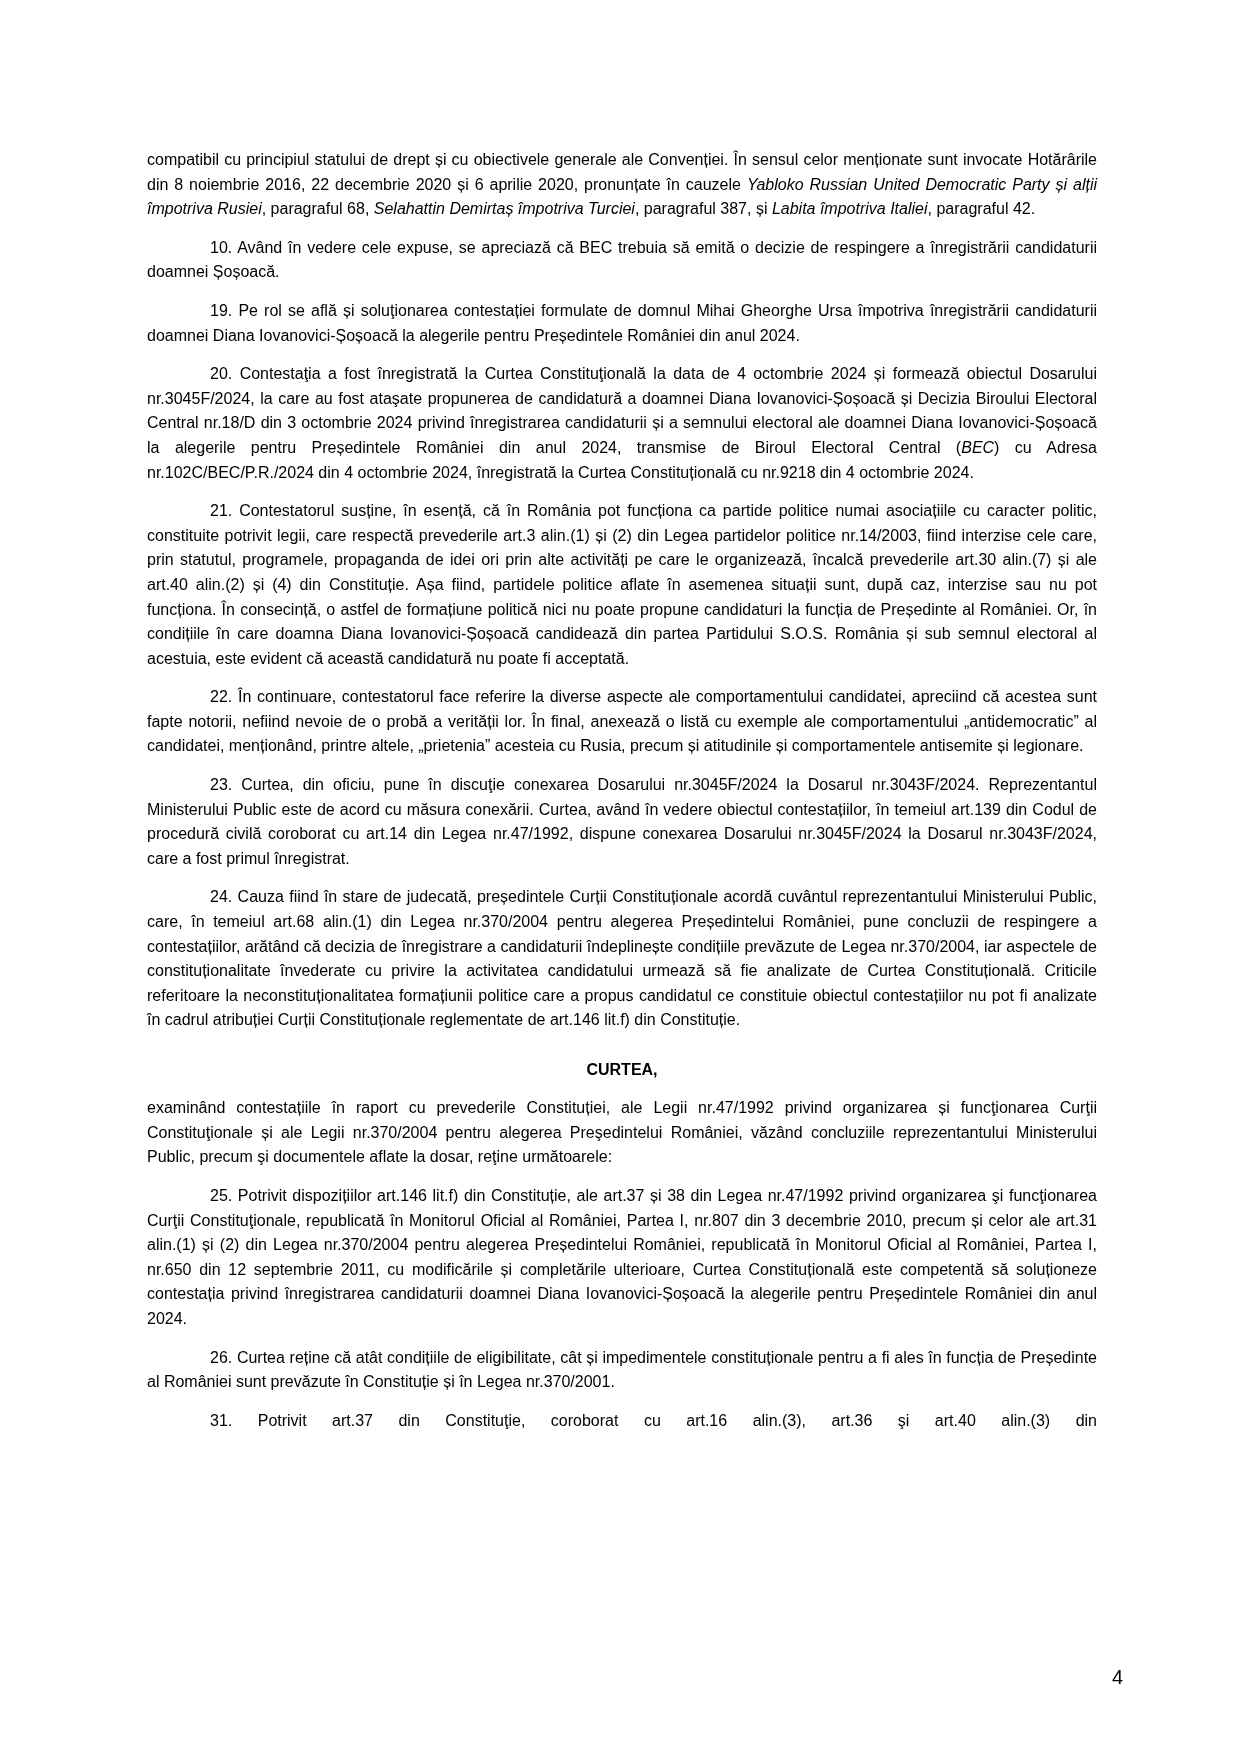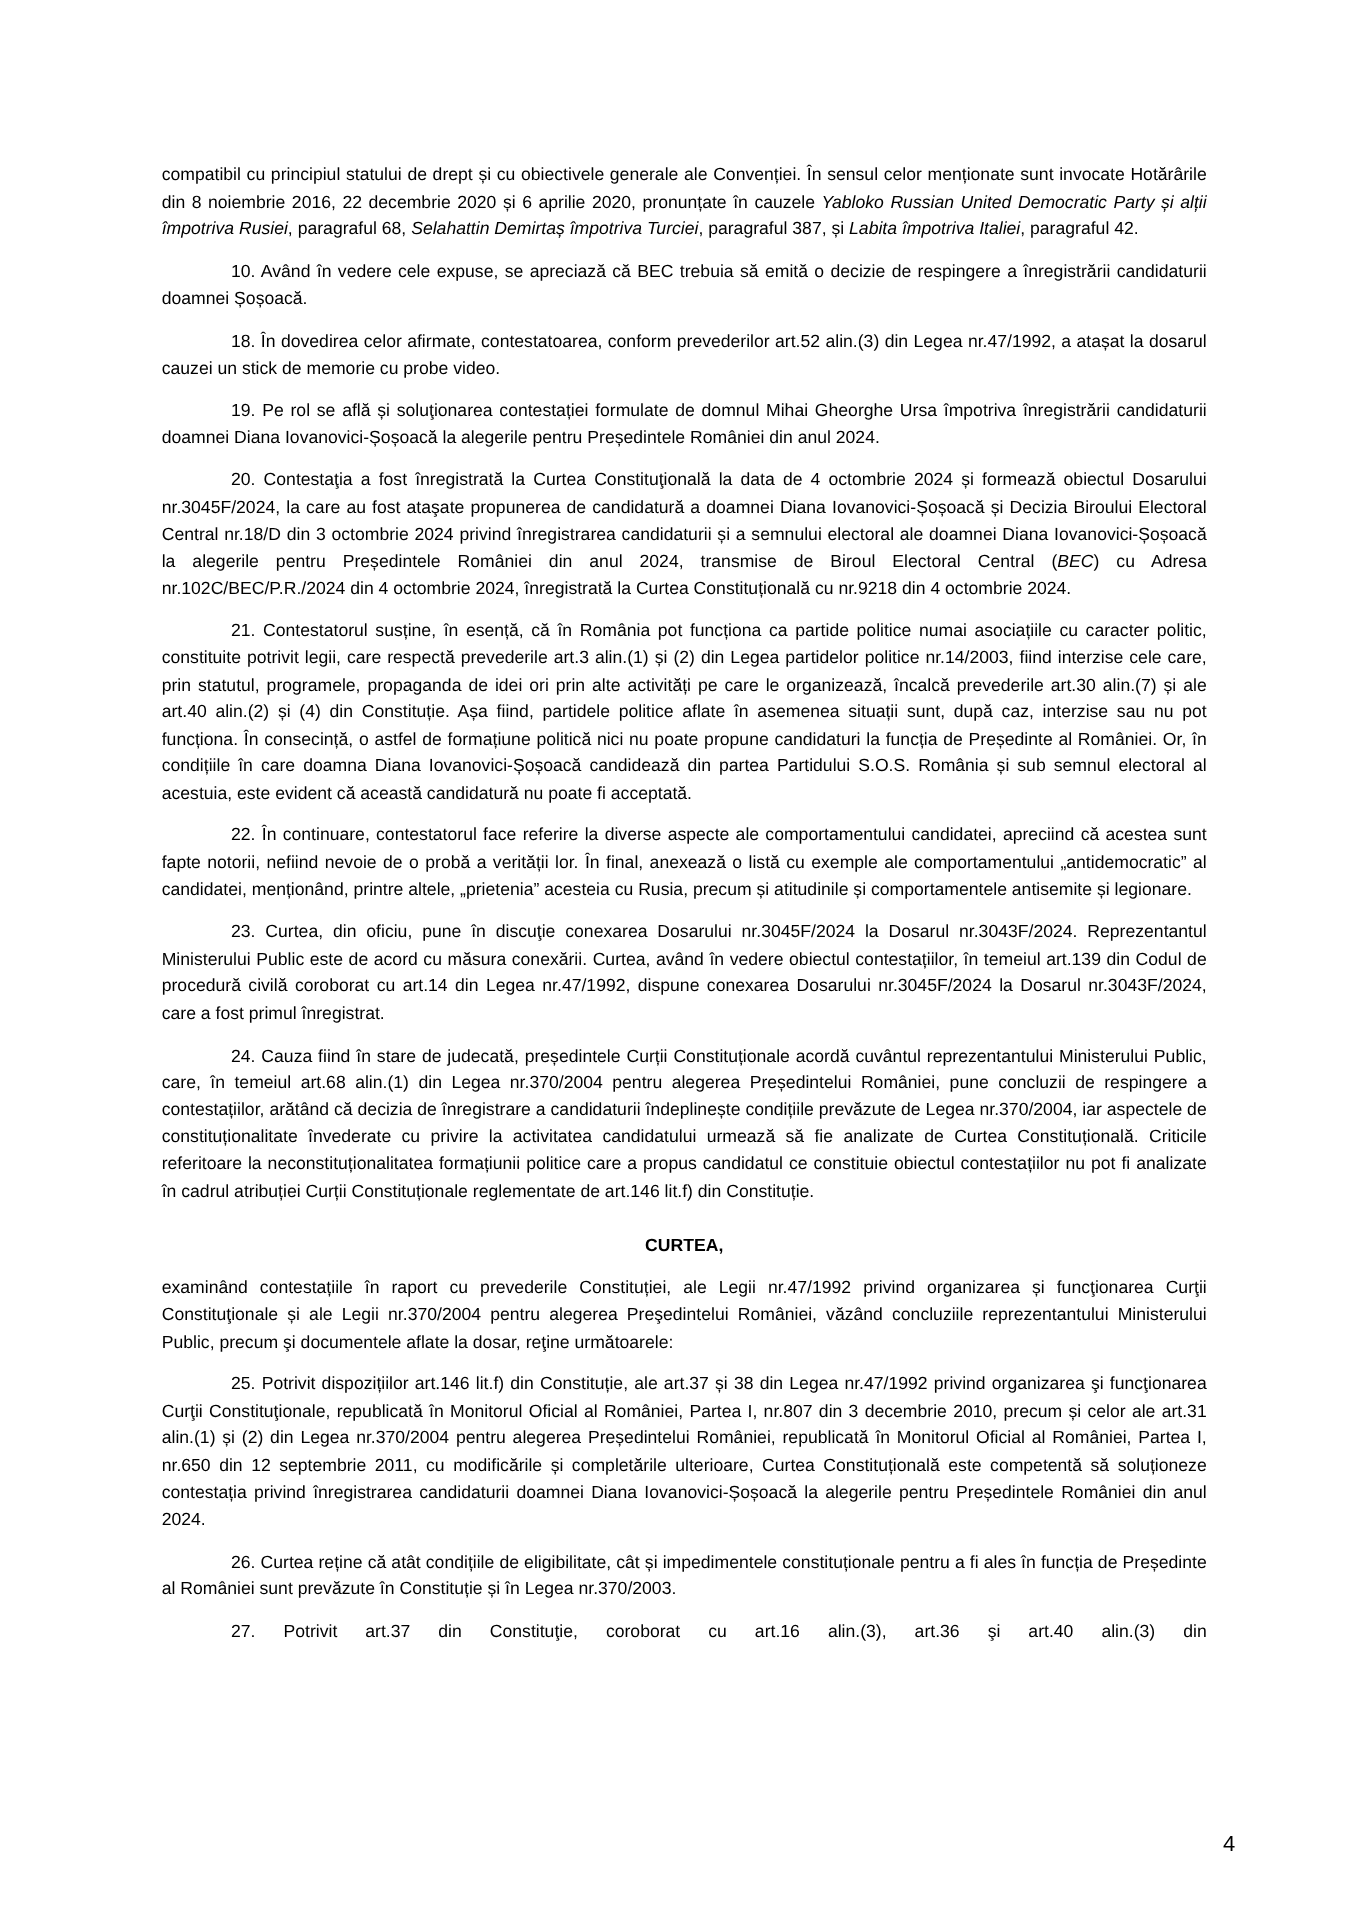--- a/index.html
+++ b/index.html
@@ -42,27 +42,26 @@
     line-height: 24.6px;
   }
 </style>
 </head>
 <body>
 
 <div class="page">
   <div class="content">
       <p class=""><span>compatibil cu principiul statului de drept și cu obiectivele generale ale Convenției. În sensul celor menționate sunt invocate Hotărârile din 8 noiembrie 2016, 22 decembrie 2020 și 6 aprilie 2020, pronunțate în cauzele </span><i>Yabloko Russian United Democratic Party și alții împotriva Rusiei</i><span>, paragraful 68, </span><i>Selahattin Demirtaș împotriva Turciei</i><span>, paragraful 387, și </span><i>Labita împotriva Italiei</i><span>, paragraful 42.</span></p>
       <p class="indent"><span>10. Având în vedere cele expuse, se apreciază că BEC trebuia să emită o decizie de respingere a înregistrării candidaturii doamnei Șoșoacă.</span></p>
-      <p class="indent"><span>18. În dovedirea celor afirmate, contestatoarea, conform prevederilor art.52 alin.(3) din Legea nr.47/1992, a atașat la dosarul cauzei un stick de memorie cu probe video.</span></p>
       <p class="indent"><span>19. Pe rol se află și soluţionarea contestației formulate de domnul Mihai Gheorghe Ursa împotriva înregistrării candidaturii doamnei Diana Iovanovici-Șoșoacă la alegerile pentru Președintele României din anul 2024.</span></p>
       <p class="indent"><span>20. Contestaţia a fost înregistrată la Curtea Constituţională la data de 4 octombrie 2024 și formează obiectul Dosarului nr.3045F/2024, la care au fost ataşate propunerea de candidatură a doamnei Diana Iovanovici-Șoșoacă și Decizia Biroului Electoral Central nr.18/D din 3 octombrie 2024 privind înregistrarea candidaturii și a semnului electoral ale doamnei Diana Iovanovici-Șoșoacă la alegerile pentru Președintele României din anul 2024, transmise de Biroul Electoral Central (</span><i>BEC</i><span>) cu Adresa nr.102C/BEC/P.R./2024 din 4 octombrie 2024, înregistrată la Curtea Constituțională cu nr.9218 din 4 octombrie 2024.</span></p>
       <p class="indent"><span>21. Contestatorul susține, în esență, că în România pot funcționa ca partide politice numai asociațiile cu caracter politic, constituite potrivit legii, care respectă prevederile art.3 alin.(1) și (2) din Legea partidelor politice nr.14/2003, fiind interzise cele care, prin statutul, programele, propaganda de idei ori prin alte activități pe care le organizează, încalcă prevederile art.30 alin.(7) și ale art.40 alin.(2) și (4) din Constituție. Așa fiind, partidele politice aflate în asemenea situații sunt, după caz, interzise sau nu pot funcționa. În consecință, o astfel de formațiune politică nici nu poate propune candidaturi la funcția de Președinte al României. Or, în condițiile în care doamna Diana Iovanovici-Șoșoacă candidează din partea Partidului S.O.S. România și sub semnul electoral al acestuia, este evident că această candidatură nu poate fi acceptată.</span></p>
       <p class="indent"><span>22. În continuare, contestatorul face referire la diverse aspecte ale comportamentului candidatei, apreciind că acestea sunt fapte notorii, nefiind nevoie de o probă a verității lor. În final, anexează o listă cu exemple ale comportamentului „antidemocratic” al candidatei, menționând, printre altele, „prietenia” acesteia cu Rusia, precum și atitudinile și comportamentele antisemite și legionare.</span></p>
       <p class="indent"><span>23. Curtea, din oficiu, pune în discuţie conexarea Dosarului nr.3045F/2024 la Dosarul nr.3043F/2024. Reprezentantul Ministerului Public este de acord cu măsura conexării. Curtea, având în vedere obiectul contestațiilor, în temeiul art.139 din Codul de procedură civilă coroborat cu art.14 din Legea nr.47/1992, dispune conexarea Dosarului nr.3045F/2024 la Dosarul nr.3043F/2024, care a fost primul înregistrat.</span></p>
       <p class="indent"><span>24. Cauza fiind în stare de judecată, președintele Curții Constituționale acordă cuvântul reprezentantului Ministerului Public, care, în temeiul art.68 alin.(1) din Legea nr.370/2004 pentru alegerea Președintelui României, pune concluzii de respingere a contestațiilor, arătând că decizia de înregistrare a candidaturii îndeplinește condițiile prevăzute de Legea nr.370/2004, iar aspectele de constituționalitate învederate cu privire la activitatea candidatului urmează să fie analizate de Curtea Constituțională. Criticile referitoare la neconstituționalitatea formațiunii politice care a propus candidatul ce constituie obiectul contestațiilor nu pot fi analizate în cadrul atribuției Curții Constituționale reglementate de art.146 lit.f) din Constituție.</span></p>
       <p class="center gap-before"><span>CURTEA,</span></p>
       <p class=""><span>examinând contestațiile în raport cu prevederile Constituției, ale Legii nr.47/1992 privind organizarea și funcţionarea Curţii Constituţionale și ale Legii nr.370/2004 pentru alegerea Preşedintelui României, văzând concluziile reprezentantului Ministerului Public, precum şi documentele aflate la dosar, reţine următoarele:</span></p>
       <p class="indent"><span>25. Potrivit dispozițiilor art.146 lit.f) din Constituție, ale art.37 și 38 din Legea nr.47/1992 privind organizarea şi funcţionarea Curţii Constituţionale, republicată în Monitorul Oficial al României, Partea I, nr.807 din 3 decembrie 2010, precum și celor ale art.31 alin.(1) și (2) din Legea nr.370/2004 pentru alegerea Președintelui României, republicată în Monitorul Oficial al României, Partea I, nr.650 din 12 septembrie 2011, cu modificările și completările ulterioare, Curtea Constituțională este competentă să soluționeze contestația privind înregistrarea candidaturii doamnei Diana Iovanovici-Șoșoacă la alegerile pentru Președintele României din anul 2024.</span></p>
-      <p class="indent"><span>26. Curtea reține că atât condițiile de eligibilitate, cât și impedimentele constituționale pentru a fi ales în funcția de Președinte al României sunt prevăzute în Constituție și în Legea nr.370/2003.</span></p>
-      <p class="indent justify-last"><span>27. Potrivit art.37 din Constituţie, coroborat cu art.16 alin.(3), art.36 şi art.40 alin.(3) din</span></p>
+      <p class="indent"><span>26. Curtea reține că atât condițiile de eligibilitate, cât și impedimentele constituționale pentru a fi ales în funcția de Președinte al României sunt prevăzute în Constituție și în Legea nr.370/2001.</span></p>
+      <p class="indent justify-last"><span>31. Potrivit art.37 din Constituţie, coroborat cu art.16 alin.(3), art.36 şi art.40 alin.(3) din</span></p>
     </div>
   <div class="page-number">4</div>
 </div>
 
 </body></html>

